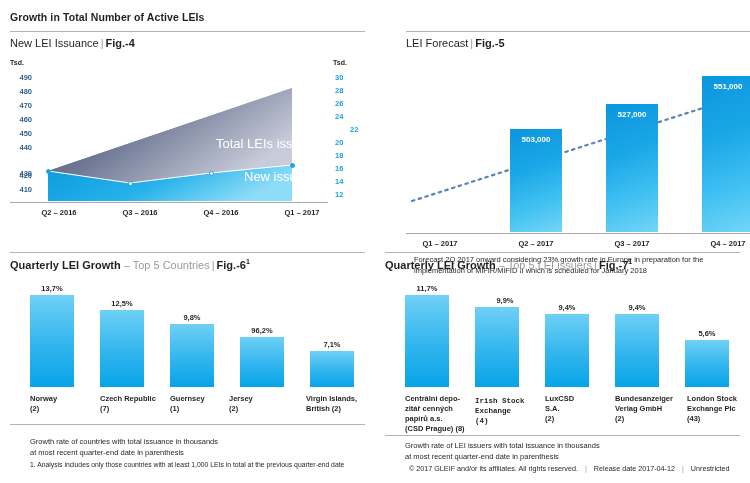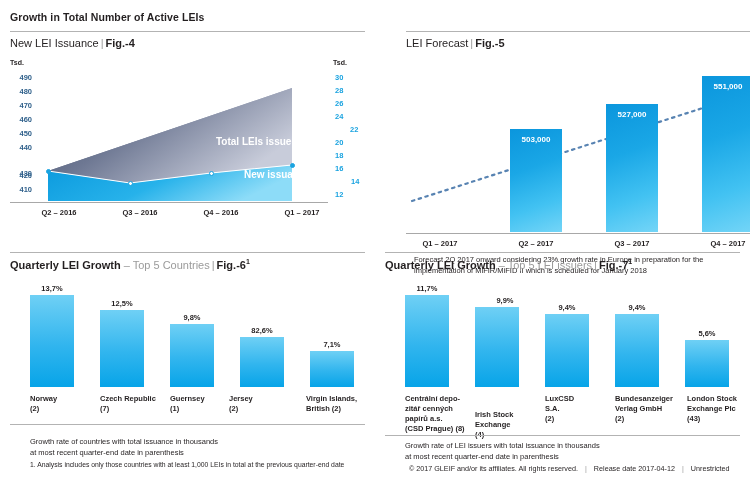--- a/index.html
+++ b/index.html
@@ -42,21 +42,21 @@
     position:absolute;font-size:7.5px;font-weight:bold;
     color:#2e5f8a;text-align:right;width:22px;
   }
   .ytick.right{color:#1aa3e0;text-align:left;}
   .axis-line{position:absolute;background:#a8a8a8;height:1px;}
   .xtick{
     position:absolute;font-size:7.5px;font-weight:bold;color:#231f20;
     text-align:center;white-space:nowrap;
   }
   .area-label{
-    position:absolute;color:#ffffff;font-size:10px;font-weight:bold;
+    position:absolute;color:#ffffff;font-size:13px;font-weight:normal;
     white-space:nowrap;
   }
   .marker{
     position:absolute;width:5px;height:5px;border-radius:50%;
     background:#ffffff;border:1.4px solid #1aa3e0;box-sizing:border-box;
   }
   .marker.solid{background:#1aa3e0;}
 
   
   .bar{position:absolute;}
@@ -125,21 +125,21 @@
     <div class="ytick" style="left:0px;top:154px;">410</div>
 
     <div class="ytick right" style="left:325px;top:42px;">30</div>
     <div class="ytick right" style="left:325px;top:55px;">28</div>
     <div class="ytick right" style="left:325px;top:68px;">26</div>
     <div class="ytick right" style="left:325px;top:81px;">24</div>
     <div class="ytick right" style="left:340px;top:94px;">22</div>
     <div class="ytick right" style="left:325px;top:107px;">20</div>
     <div class="ytick right" style="left:325px;top:120px;">18</div>
     <div class="ytick right" style="left:325px;top:133px;">16</div>
-    <div class="ytick right" style="left:325px;top:146px;margin-left:16px;">14</div>
+    <div class="ytick right" style="left:325px;top:146px;">14</div>
     <div class="ytick right" style="left:325px;top:159px;">12</div>
 
     <svg width="250" height="140" style="position:absolute;left:38px;top:30px;">
       <defs>
         <linearGradient id="g4gray" x1="0" y1="0" x2="1" y2="0.55">
           <stop offset="0%" stop-color="#3f4a63"></stop>
           <stop offset="45%" stop-color="#6e7893"></stop>
           <stop offset="100%" stop-color="#c8ccda"></stop>
         </linearGradient>
         <linearGradient id="g4blue" x1="0" y1="0" x2="1" y2="0.3">
@@ -210,21 +210,21 @@
   <div class="panel" style="left:10px;top:252px;width:355px;height:230px;">
     <div class="panel-rule"></div>
     <div class="panel-head">
       <span class="hl" style="font-weight:bold;">Quarterly LEI Growth</span>
       <span class="muted">– Top 5 Countries</span><span class="sep">|</span><span class="fig">Fig.-6</span><sup>1</sup>
     </div>
 
     <div class="col-val" style="left:14px;top:32px;width:56px;">13,7%</div>
     <div class="col-val" style="left:84px;top:47px;width:56px;">12,5%</div>
     <div class="col-val" style="left:154px;top:61px;width:56px;">9,8%</div>
-    <div class="col-val" style="left:224px;top:74px;width:56px;">82,6%</div>
+    <div class="col-val" style="left:224px;top:74px;width:56px;">96,2%</div>
     <div class="col-val" style="left:294px;top:88px;width:56px;">7,1%</div>
 
     <div class="bar bar-lite" style="left:20px;top:43px;width:44px;height:92px;"></div>
     <div class="bar bar-lite" style="left:90px;top:58px;width:44px;height:77px;"></div>
     <div class="bar bar-lite" style="left:160px;top:72px;width:44px;height:63px;"></div>
     <div class="bar bar-lite" style="left:230px;top:85px;width:44px;height:50px;"></div>
     <div class="bar bar-lite" style="left:300px;top:99px;width:44px;height:36px;"></div>
 
     <div class="axis-line" style="left:0px;top:136px;width:355px;opacity:0;"></div>
 
@@ -277,21 +277,21 @@
     <div class="bar bar-lite" style="left:160px;top:62px;width:44px;height:73px;"></div>
     <div class="bar bar-lite" style="left:230px;top:62px;width:44px;height:73px;"></div>
     <div class="bar bar-lite" style="left:300px;top:88px;width:44px;height:47px;"></div>
 
     <div class="col-cat" style="left:20px;top:142px;width:68px;">
       <div>Centrální depo-</div>
       <div>zitář cenných</div>
       <div>papírů a.s.</div>
       <div>(CSD Prague) (8)</div>
     </div>
-    <div class="col-cat" style="left:90px;top:158px;width:66px;">
+    <div class="col-cat" style="left:90px;top:144px;width:66px;font-family:Liberation Mono, monospace;">
       <div>Irish Stock</div>
       <div>Exchange</div>
       <div>(4)</div>
     </div>
     <div class="col-cat" style="left:160px;top:142px;width:66px;">
       <div>LuxCSD</div>
       <div>S.A.</div>
       <div>(2)</div>
     </div>
     <div class="col-cat" style="left:230px;top:142px;width:72px;">

